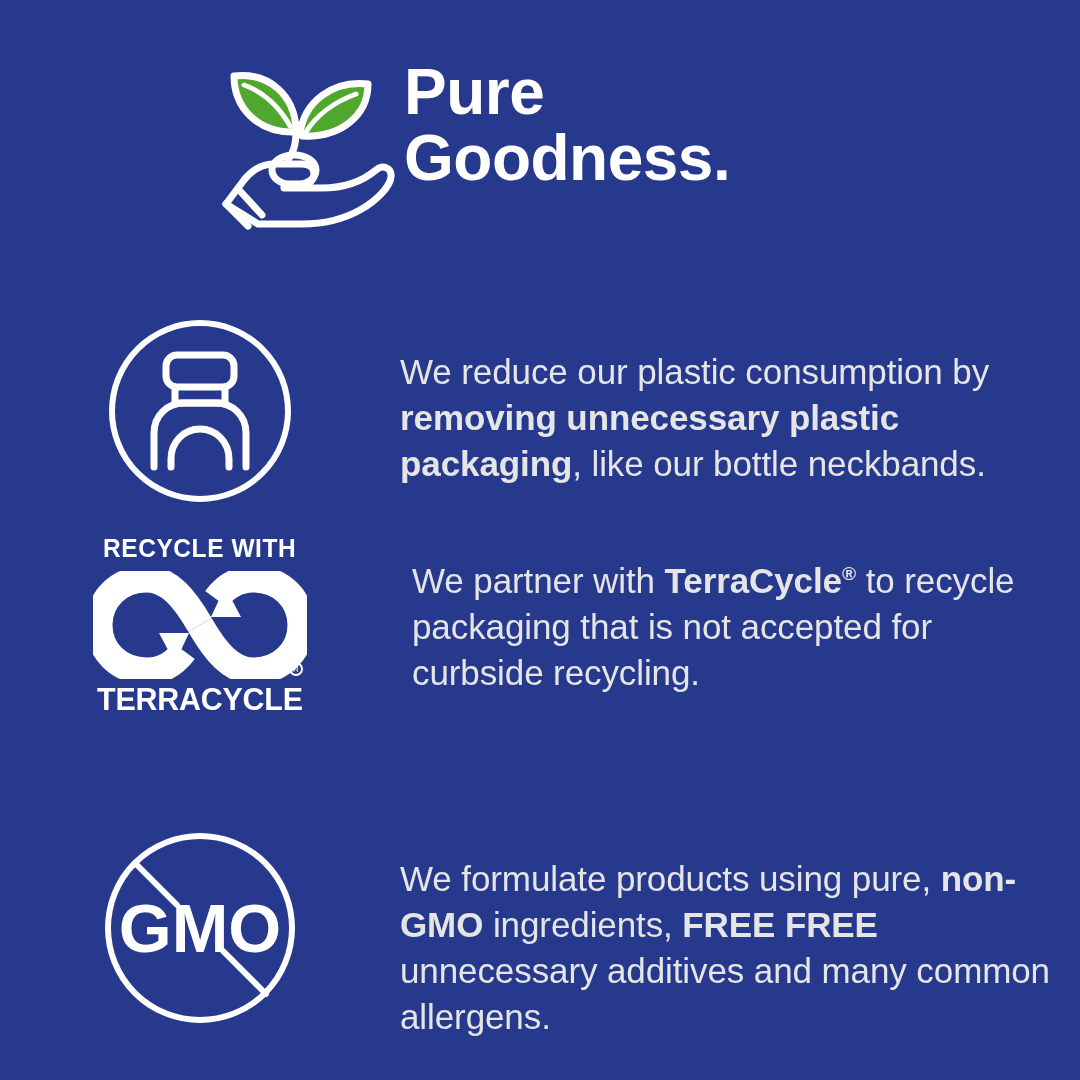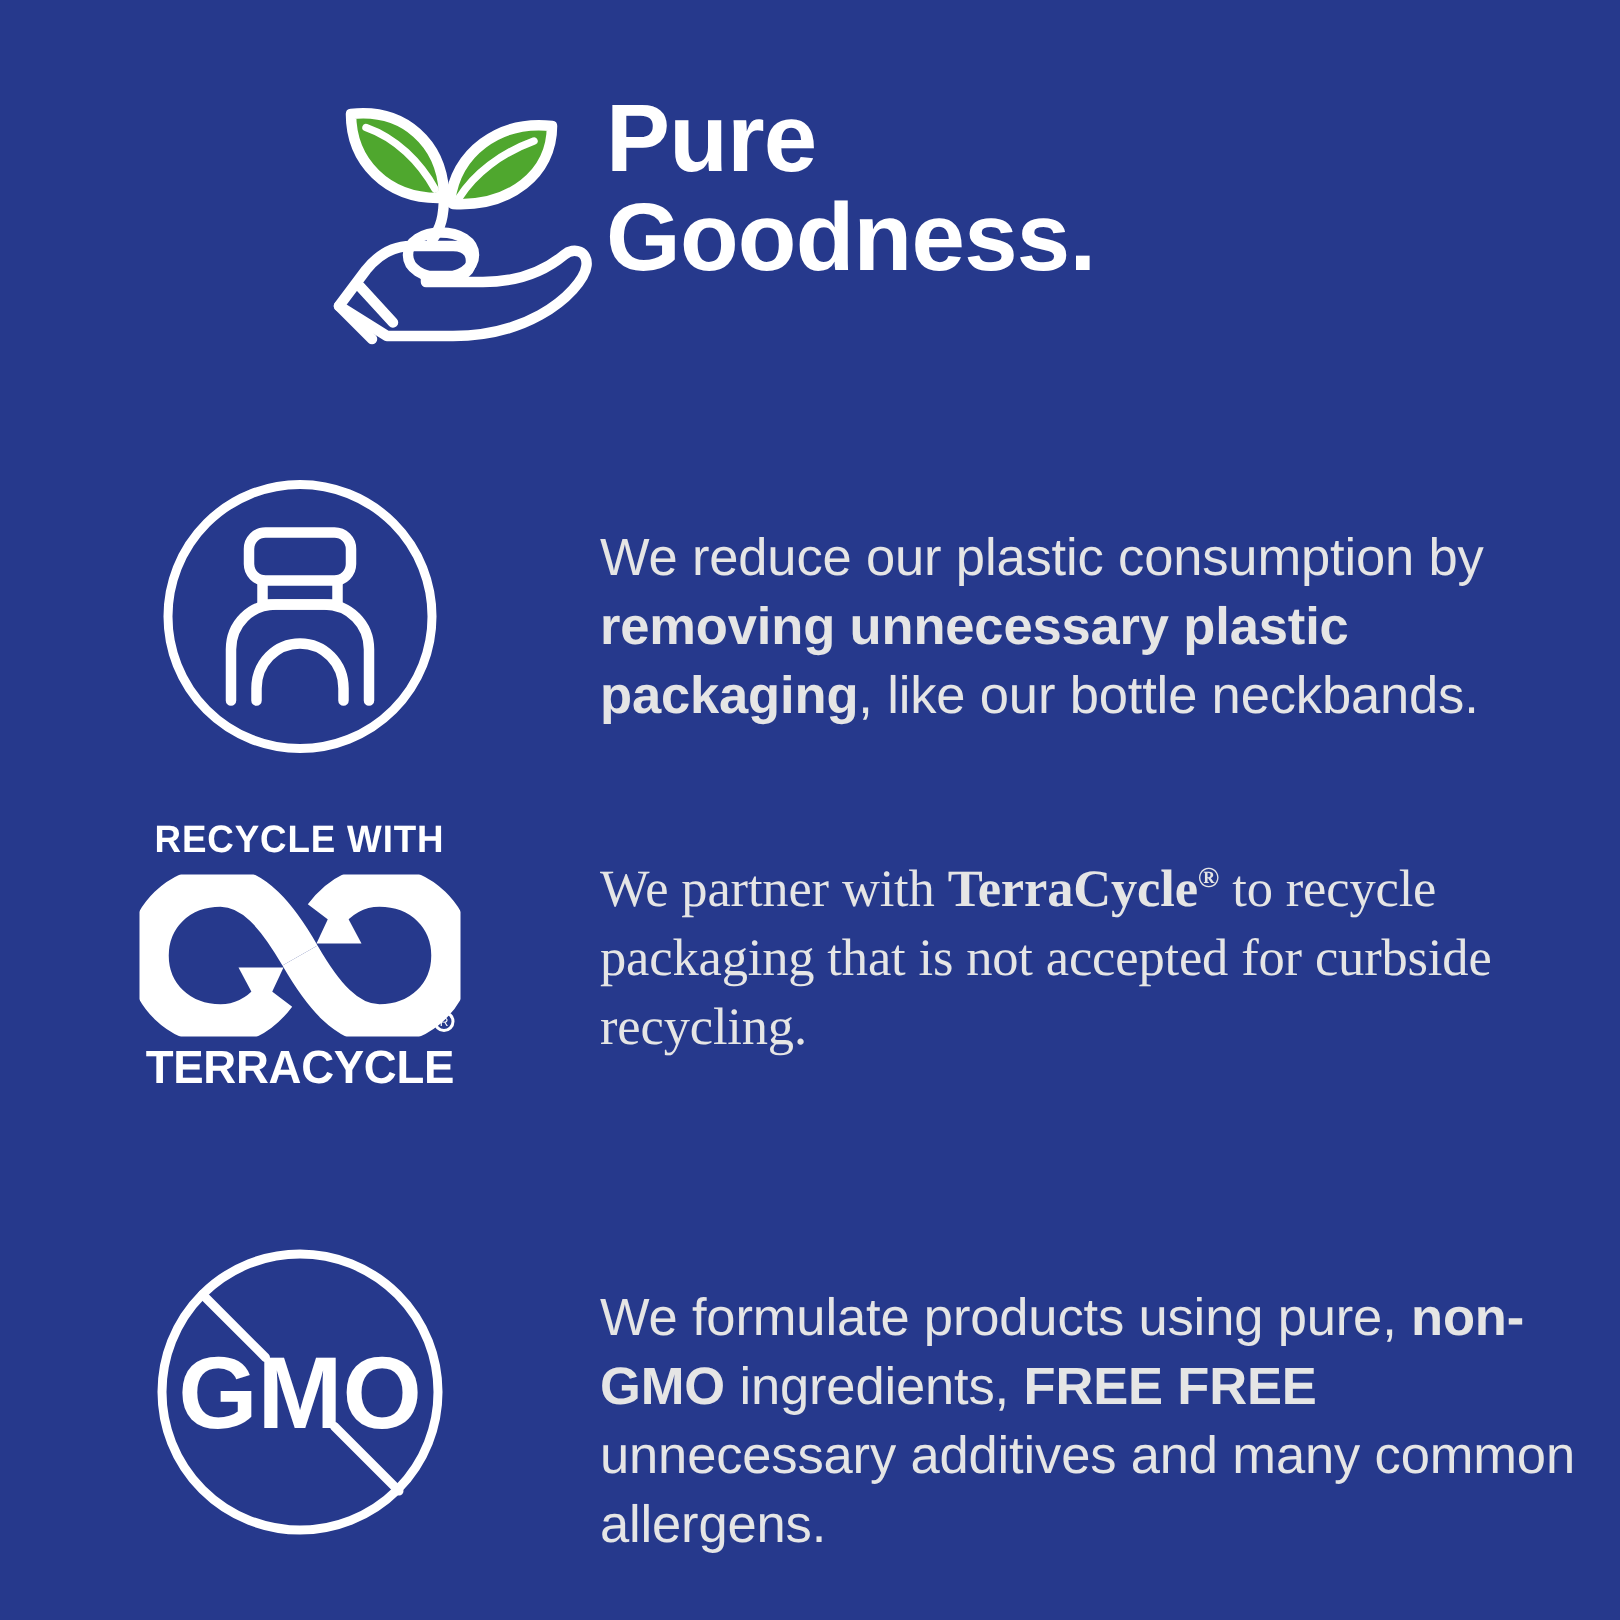--- a/index.html
+++ b/index.html
@@ -42,21 +42,21 @@
 
   
   .row {
     position:absolute;
     left:0;
     width:1080px;
     display:flex;
     align-items:flex-start;
   }
   .row-1 { top:316px; }
-  .row-2 { top:540px; }
+  .row-2 { top:528px;gap:12px; }
   .row-3 { top:828px; }
 
   .icon-cell {
     width:400px;
     display:flex;
     justify-content:center;
     align-items:flex-start;
     flex:0 0 400px;
   }
   .icon-cell-inner { position:relative; }
@@ -72,21 +72,21 @@
     color:#e5e5e5;
     letter-spacing:-0.1px;
   }
   .copy b { font-weight:700; }
   .copy sup {
     font-size:0.55em;
     vertical-align:super;
     line-height:0;
   }
   .copy-1 { padding-top:33px; }
-  .copy-2 { padding-top:30px;font-family:Liberation Serif, serif; }
+  .copy-2 { padding-top:30px; }
   .copy-3 { padding-top:28px; }
 
   
   .bottle-icon { width:190px; height:190px; display:block; }
 
   
   .terracycle {
     width:214px;
     display:flex;
     flex-direction:column;

